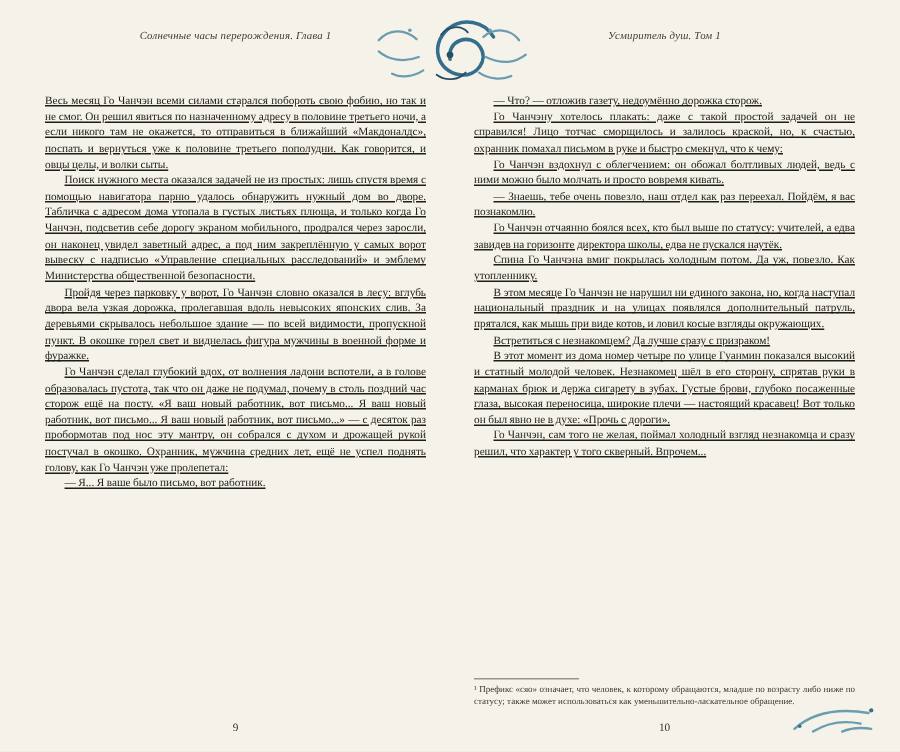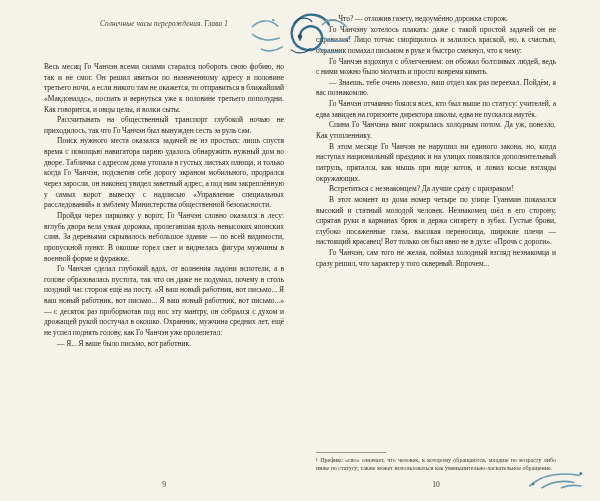--- a/index.html
+++ b/index.html
@@ -1,29 +1,29 @@
 <!DOCTYPE html>
 <html><head>
 <meta charset="utf-8">
 <style>
   html,body{margin:0;padding:0;background:#e9e6df;}
   .book{
     width:600px;height:501px;margin:0 auto;position:relative;
     background:#f5f2e9;box-sizing:border-box;overflow:hidden;
     font-family:"Liberation Serif","DejaVu Serif",serif;color:#1f1d1a;
   }
-  .pages{display:flex;height:100%;box-sizing:border-box;padding:14px 44px 8px;gap:32px;border-radius:29px;}
+  .pages{display:flex;height:100%;box-sizing:border-box;padding:14px 30px 8px;gap:32px;border-radius:29px;}
   .page{flex:1 1 0;min-width:0;display:flex;flex-direction:column;}
   .page-header{
     text-align:center;font-style:italic;font-size:7.2px;color:#3e3b36;
     letter-spacing:.02em;margin:6px 0 34px;flex:0 0 auto;
   }
   .page-body p{
     margin:0;font-size:7.5px;line-height:1.42;text-align:justify;
-    text-indent:13px;word-spacing:-0.2px;
+    text-indent:13px;word-spacing:-0.2px;text-decoration:underline;
   }
   .page-body p.no-indent{text-indent:0;}
   .footnote{
     margin-top:auto;font-size:6px;line-height:1.35;color:#3a372f;
     text-align:justify;padding-top:3px;
   }
   .footnote .rule{width:70px;border-top:1px solid #9a948a;margin-bottom:3px;}
   .page-number{
     flex:0 0 auto;text-align:center;font-size:7.5px;color:#33302b;
     padding:8px 0 4px;
@@ -65,30 +65,30 @@
       <circle cx="106" cy="20" r="1.6" fill="#6b9cb0"></circle>
     </svg>
   </div>
 
   <div class="pages">
 
     <div class="page left">
       <div class="page-header">Солнечные часы перерождения. Глава 1</div>
       <div class="page-body">
         <p class="no-indent">Весь месяц Го Чанчэн всеми силами старался побороть свою фобию, но так и не смог. Он решил явиться по назначенному адресу в половине третьего ночи, а если никого там не окажется, то отправиться в ближайший «Макдоналдс», поспать и вернуться уже к половине третьего пополудни. Как говорится, и овцы целы, и волки сыты.</p>
-        <p>Рассчитывать на общественный транспорт глубокой ночью не приходилось, так что Го Чанчэн был вынужден сесть за руль сам.</p>
         <p>Поиск нужного места оказался задачей не из простых: лишь спустя время с помощью навигатора парню удалось обнаружить нужный дом во дворе. Табличка с адресом дома утопала в густых листьях плюща, и только когда Го Чанчэн, подсветив себе дорогу экраном мобильного, продрался через заросли, он наконец увидел заветный адрес, а под ним закреплённую у самых ворот вывеску с надписью «Управление специальных расследований» и эмблему Министерства общественной безопасности.</p>
         <p>Пройдя через парковку у ворот, Го Чанчэн словно оказался в лесу: вглубь двора вела узкая дорожка, пролегавшая вдоль невысоких японских слив. За деревьями скрывалось небольшое здание — по всей видимости, пропускной пункт. В окошке горел свет и виднелась фигура мужчины в военной форме и фуражке.</p>
         <p>Го Чанчэн сделал глубокий вдох, от волнения ладони вспотели, а в голове образовалась пустота, так что он даже не подумал, почему в столь поздний час сторож ещё на посту. «Я ваш новый работник, вот письмо... Я ваш новый работник, вот письмо... Я ваш новый работник, вот письмо...» — с десяток раз пробормотав под нос эту мантру, он собрался с духом и дрожащей рукой постучал в окошко. Охранник, мужчина средних лет, ещё не успел поднять голову, как Го Чанчэн уже пролепетал:</p>
         <p>— Я... Я ваше было письмо, вот работник.</p>
       </div>
       <div class="page-number">9</div>
     </div>
 
     <div class="page right">
+      <div class="page-header">Усмиритель душ. Том 1</div>
       <div class="page-body">
         <p>— Что? — отложив газету, недоумённо дорожка сторож.</p>
         <p>Го Чанчэну хотелось плакать: даже с такой простой задачей он не справился! Лицо тотчас сморщилось и залилось краской, но, к счастью, охранник помахал письмом в руке и быстро смекнул, что к чему:</p>
         <p>Го Чанчэн вздохнул с облегчением: он обожал болтливых людей, ведь с ними можно было молчать и просто вовремя кивать.</p>
         <p>— Знаешь, тебе очень повезло, наш отдел как раз переехал. Пойдём, я вас познакомлю.</p>
         <p>Го Чанчэн отчаянно боялся всех, кто был выше по статусу: учителей, а едва завидев на горизонте директора школы, едва не пускался наутёк.</p>
         <p>Спина Го Чанчэна вмиг покрылась холодным потом. Да уж, повезло. Как утопленнику.</p>
         <p>В этом месяце Го Чанчэн не нарушил ни единого закона, но, когда наступал национальный праздник и на улицах появлялся дополнительный патруль, прятался, как мышь при виде котов, и ловил косые взгляды окружающих.</p>
         <p>Встретиться с незнакомцем? Да лучше сразу с призраком!</p>
         <p>В этот момент из дома номер четыре по улице Гуанмин показался высокий и статный молодой человек. Незнакомец шёл в его сторону, спрятав руки в карманах брюк и держа сигарету в зубах. Густые брови, глубоко посаженные глаза, высокая переносица, широкие плечи — настоящий красавец! Вот только он был явно не в духе: «Прочь с дороги».</p>

